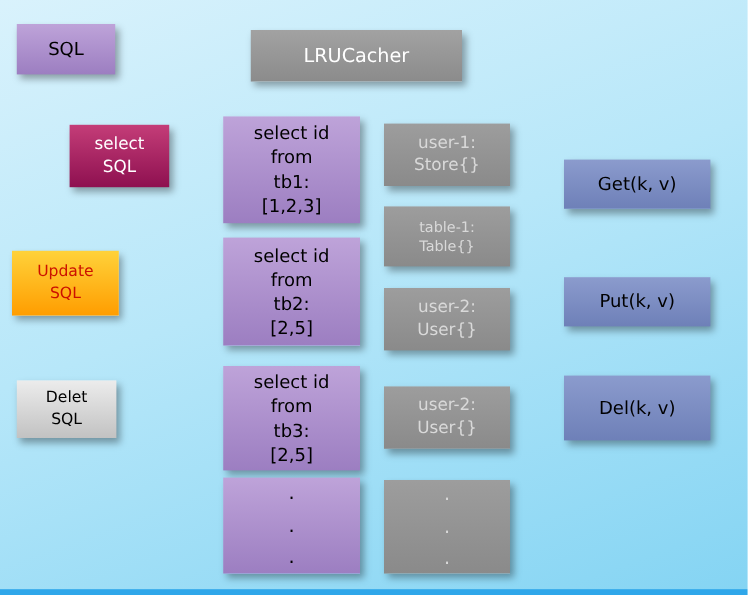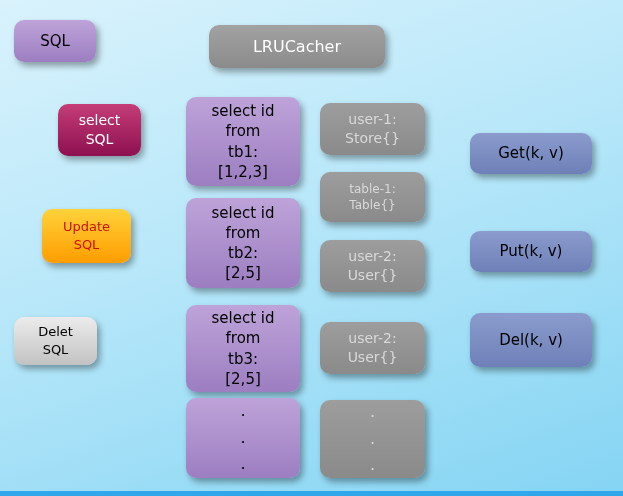--- a/index.html
+++ b/index.html
@@ -17,25 +17,24 @@
   .box {
     position: absolute;
     display: flex;
     align-items: center;
     justify-content: center;
     text-align: center;
     white-space: pre-line;
     box-shadow: 3px 4px 6px rgba(0,0,0,0.35);
     box-sizing: border-box;
     line-height: 1.35;
-    border-radius: 10px;
   }
   .purple    { background: linear-gradient(#bea3d9, #9c7ec1); color: #000000; }
   .magenta   { background: linear-gradient(#c43d78, #8e1050); color: #ffffff; margin-left: 44px; }
-  .orange    { background: linear-gradient(#ffd23a, #ff9d00); color: #cc1100; margin-left: 32px; }
+  .orange    { background: linear-gradient(#ffd23a, #ff9d00); color: #cc1100; }
   .lightgray { background: linear-gradient(#ececec, #c2c2c2); color: #000000; text-align: center; }
   .gray      { background: linear-gradient(#a2a2a2, #8b8b8b); color: #ffffff; text-align: center; }
   .graycell  { background: linear-gradient(#9d9d9d, #8a8a8a); color: #d9d9d9; }
   .slate     { background: linear-gradient(#8b9bcd, #6e80b8); color: #000000; }
   .dots      { line-height: 1.65; font-size: 16px; }
   .bottom-edge {
     position: absolute;
     left: 0; right: 0; bottom: 0;
     height: 5px;
     background: #2fa7ea;

